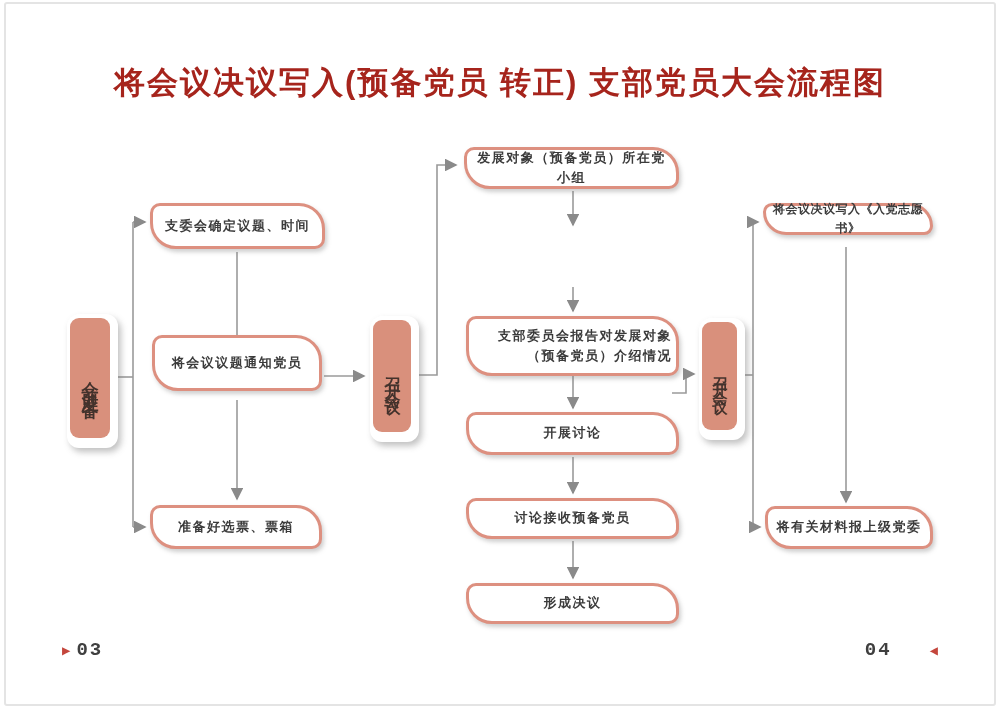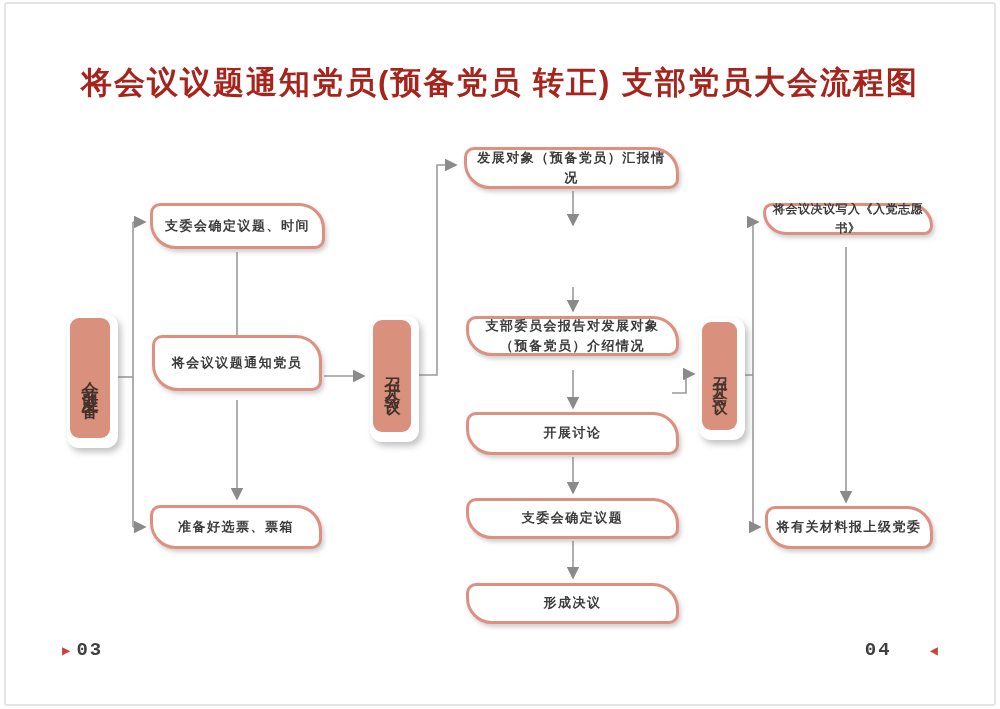--- a/index.html
+++ b/index.html
@@ -55,21 +55,21 @@
   .pager.left{left:62px;}
   .pager.right{right:62px;gap:38px;}
   .tri{font-size:14px; color:#c4463c; letter-spacing:0;}
 </style>
 </head>
 <body>
 
 <div class="canvas">
   <div class="frame"></div>
 
-  <div class="title">将会议议题通知党员(预备党员 转正) 支部党员大会流程图</div>
+  <div class="title">将会议决议写入(预备党员 转正) 支部党员大会流程图</div>
 
   <svg class="wires" viewBox="0 0 1000 709">
     <defs>
       <marker id="arw" markerWidth="9" markerHeight="8" refX="7" refY="4" orient="auto">
         <path d="M0,0 L8,4 L0,8 z" fill="#8a8a8a"></path>
       </marker>
     </defs>
 
     <line class="wire" x1="117" y1="377" x2="133" y2="377"></line>
     <line class="wire" x1="133" y1="222" x2="133" y2="527"></line>
@@ -112,31 +112,31 @@
     <span>支委会确定议题、时间</span>
   </div>
   <div class="node" style="left:152px; top:335px; width:170px; height:56px;">
     <span>将会议议题通知党员</span>
   </div>
   <div class="node" style="left:150px; top:505px; width:172px; height:44px;">
     <span>准备好选票、票箱</span>
   </div>
 
   <div class="node" style="left:464px; top:147px; width:215px; height:42px;">
-    <span>发展对象（预备党员）汇报情况</span>
+    <span>发展对象（预备党员）所在党小组</span>
   </div>
-  <div class="node" style="left:466px; top:316px; width:213px; height:40px;">
+  <div class="node" style="left:466px; top:316px; width:213px; height:60px;align-items:flex-end;">
     <span>支部委员会报告对发展对象</span>
     <span>（预备党员）介绍情况</span>
   </div>
   <div class="node" style="left:466px; top:412px; width:213px; height:43px;justify-content:center;">
     <span>开展讨论</span>
   </div>
   <div class="node" style="left:466px; top:498px; width:213px; height:41px;">
-    <span>支委会确定议题</span>
+    <span>讨论接收预备党员</span>
   </div>
   <div class="node" style="left:466px; top:583px; width:213px; height:41px;">
     <span>形成决议</span>
   </div>
 
   <div class="node small" style="left:763px; top:203px; width:170px; height:32px;">
     <span>将会议决议写入《入党志愿书》</span>
   </div>
   <div class="node" style="left:765px; top:506px; width:168px; height:43px;">
     <span>将有关材料报上级党委</span>

